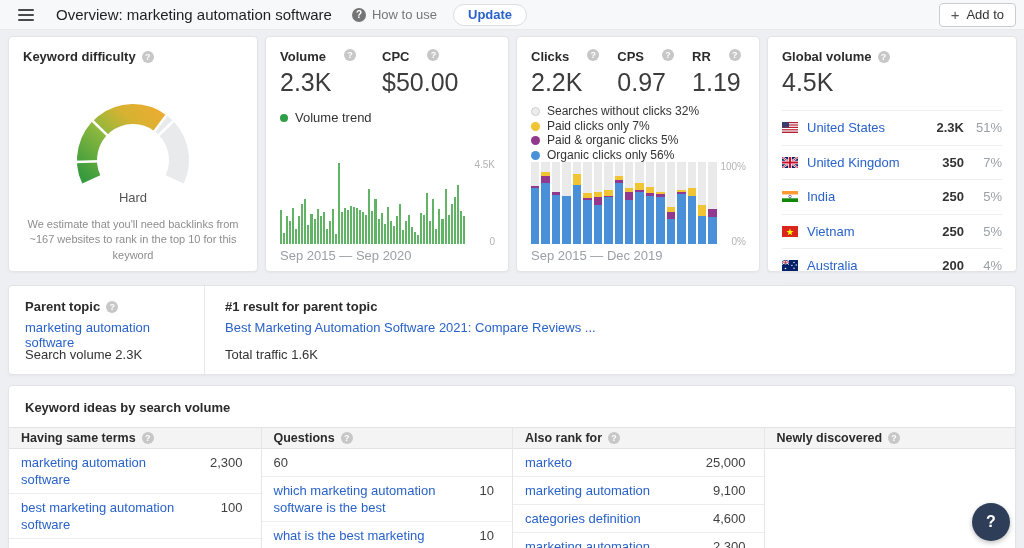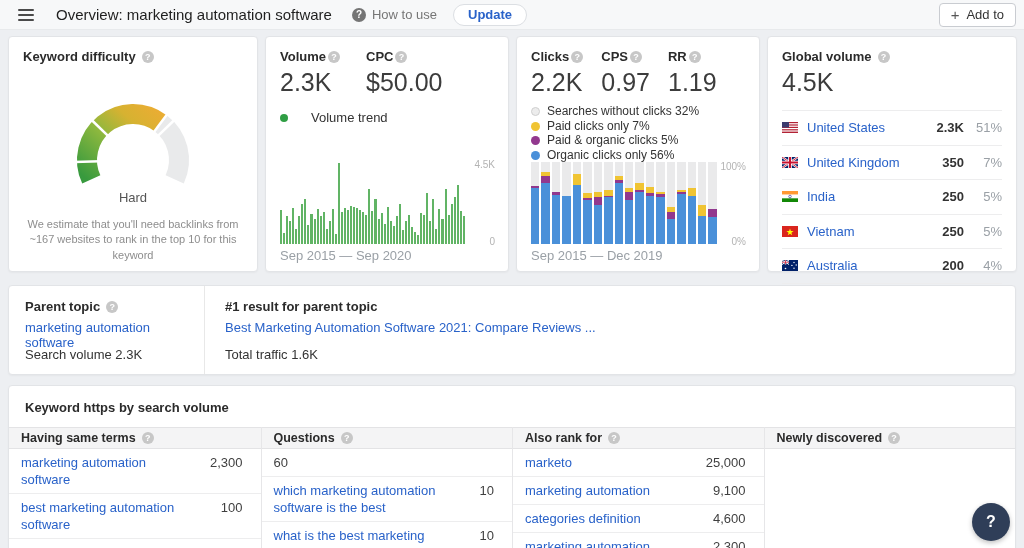--- a/index.html
+++ b/index.html
@@ -26,25 +26,25 @@
 
   
   .gauge-wrap { position:absolute; left:50%; margin-left:-75px; top:57px; width:150px; height:112px; }
   .kd-num { position:absolute; top:40px; left:0; width:100%; text-align:center; font-size:42px; line-height:50px; color:#333; }
   .kd-level { position:absolute; top:96px; left:0; width:100%; text-align:center; font-size:13px; color:#555; }
   .kd-note { position:absolute; left:12px; right:12px; bottom:8px; text-align:center; font-size:11px; line-height:1.4; color:#8d8d8d; }
 
   
   .stats { display:flex; gap:26px; }
   .stats3 { gap:18px; }
-  .slabel { font-size:13px; font-weight:bold; color:#2b2b2b; display:flex; align-items:center; gap:2px; }
+  .slabel { font-size:13px; font-weight:bold; color:#2b2b2b; display:flex; align-items:flex-start; gap:18px; }
   .sval { font-size:25px; color:#3c3c3c; margin-top:4px; font-weight:400; }
 
   
-  .legend1 { margin-top:13px; display:flex; align-items:center; gap:23px; font-size:13px; color:#333; }
+  .legend1 { margin-top:13px; display:flex; align-items:center; gap:7px; font-size:13px; color:#333; }
   .dotg { width:8px; height:8px; border-radius:50%; background:#2f9e44; flex:none; }
   .vchart { position:absolute; left:14px; right:42px; bottom:27px; height:85px; display:flex; align-items:flex-end; }
   .vbar { flex:1; margin-right:1px; background:#61b465; }
   .ax { position:absolute; right:13px; font-size:10px; color:#b3b3b3; }
   .ax-top { top:122px; } .ax-bot { bottom:24px; }
   .crange { position:absolute; left:14px; bottom:8px; font-size:13px; color:#9aa0a6; }
 
   
   .legend4 { margin-top:8px; display:flex; flex-direction:column; gap:1px; }
   .lrow { display:flex; align-items:center; gap:7px; font-size:12px; line-height:13.5px; color:#333; }
@@ -475,21 +475,21 @@
     <div class="pt-sv">Search volume 2.3K</div>
   </div>
   <div class="pt-right">
     <div class="pt-head">#1 result for parent topic</div>
     <div class="pt-link">Best Marketing Automation Software 2021: Compare Reviews ...</div>
     <div class="pt-tt">Total traffic 1.6K</div>
   </div>
 </div>
 
 <div class="ideas-card">
-  <div class="ideas-title">Keyword https by search volume</div>
+  <div class="ideas-title">Keyword ideas by search volume</div>
   <div class="kgrid">
 
     <div class="kcol">
       <div class="khead">
           <span>Having same terms</span>
           <span class="qicon">?</span>
         </div>
       <div class="krow">
           <span class="kw">marketing automation software</span>
           <span class="kv">2,300</span>

